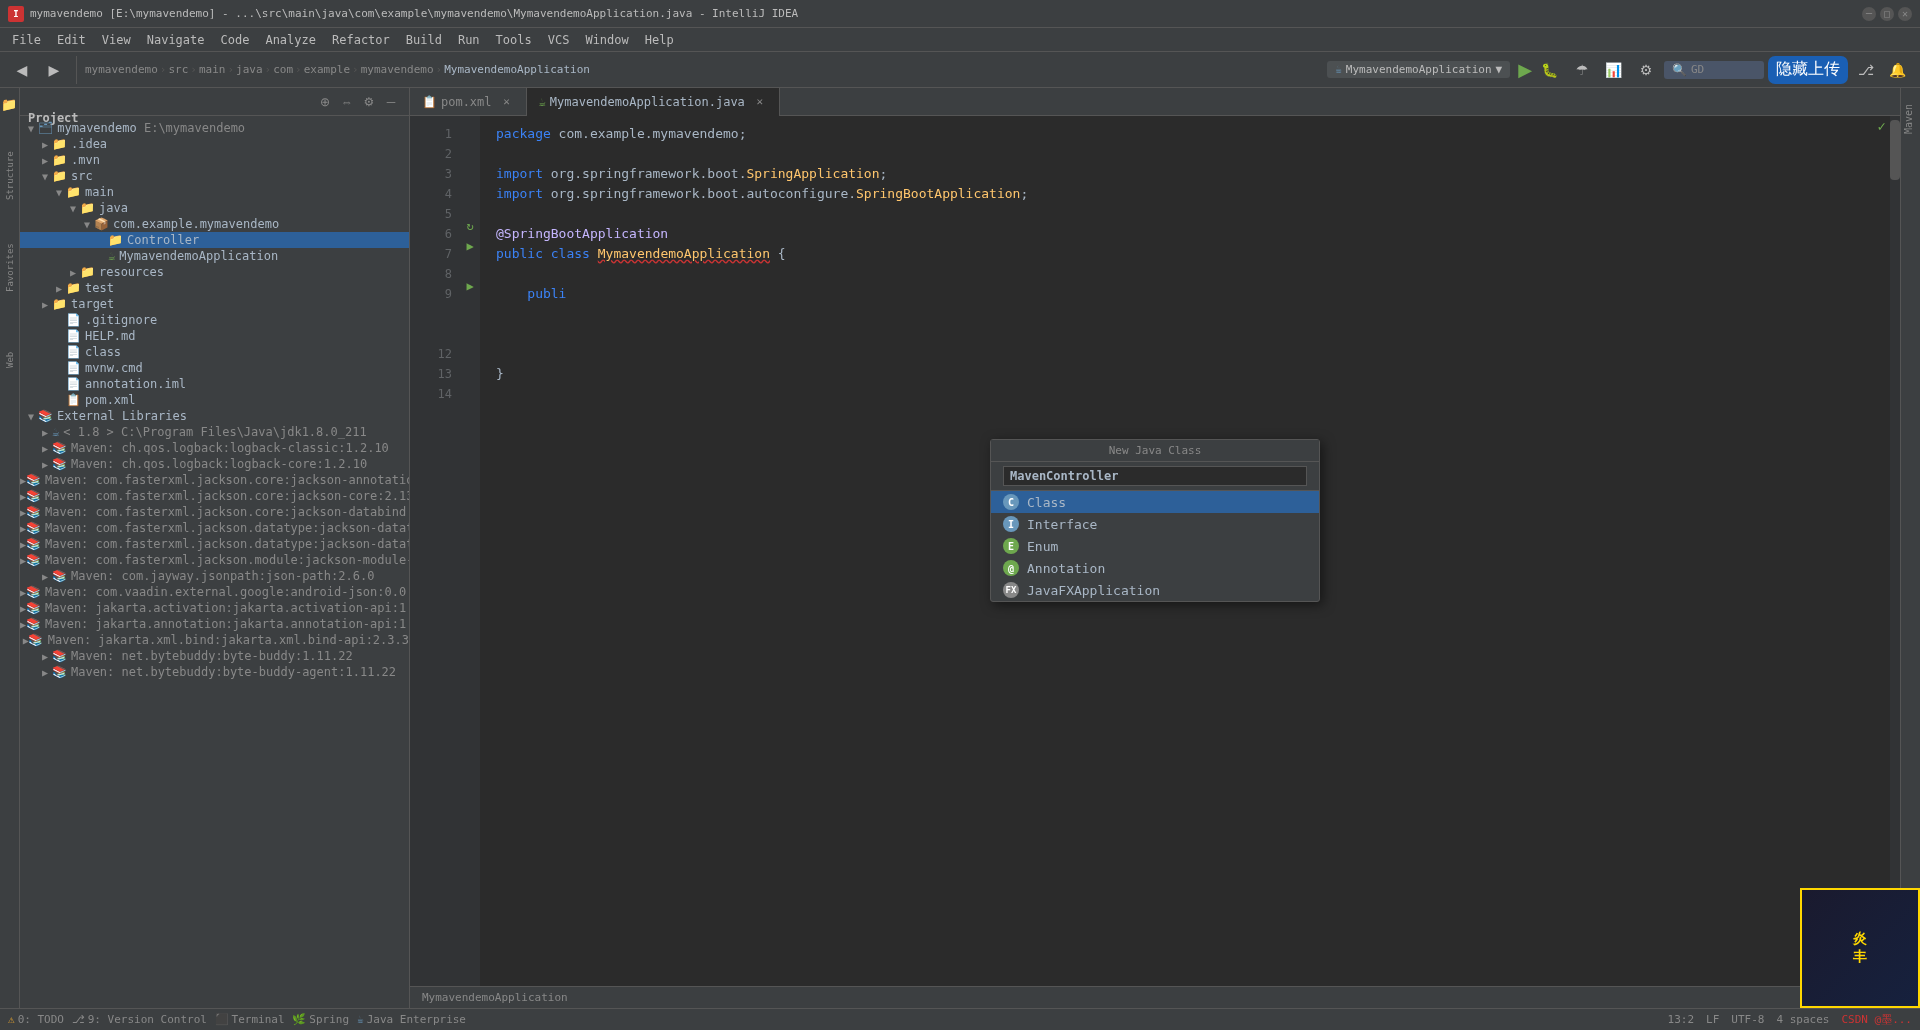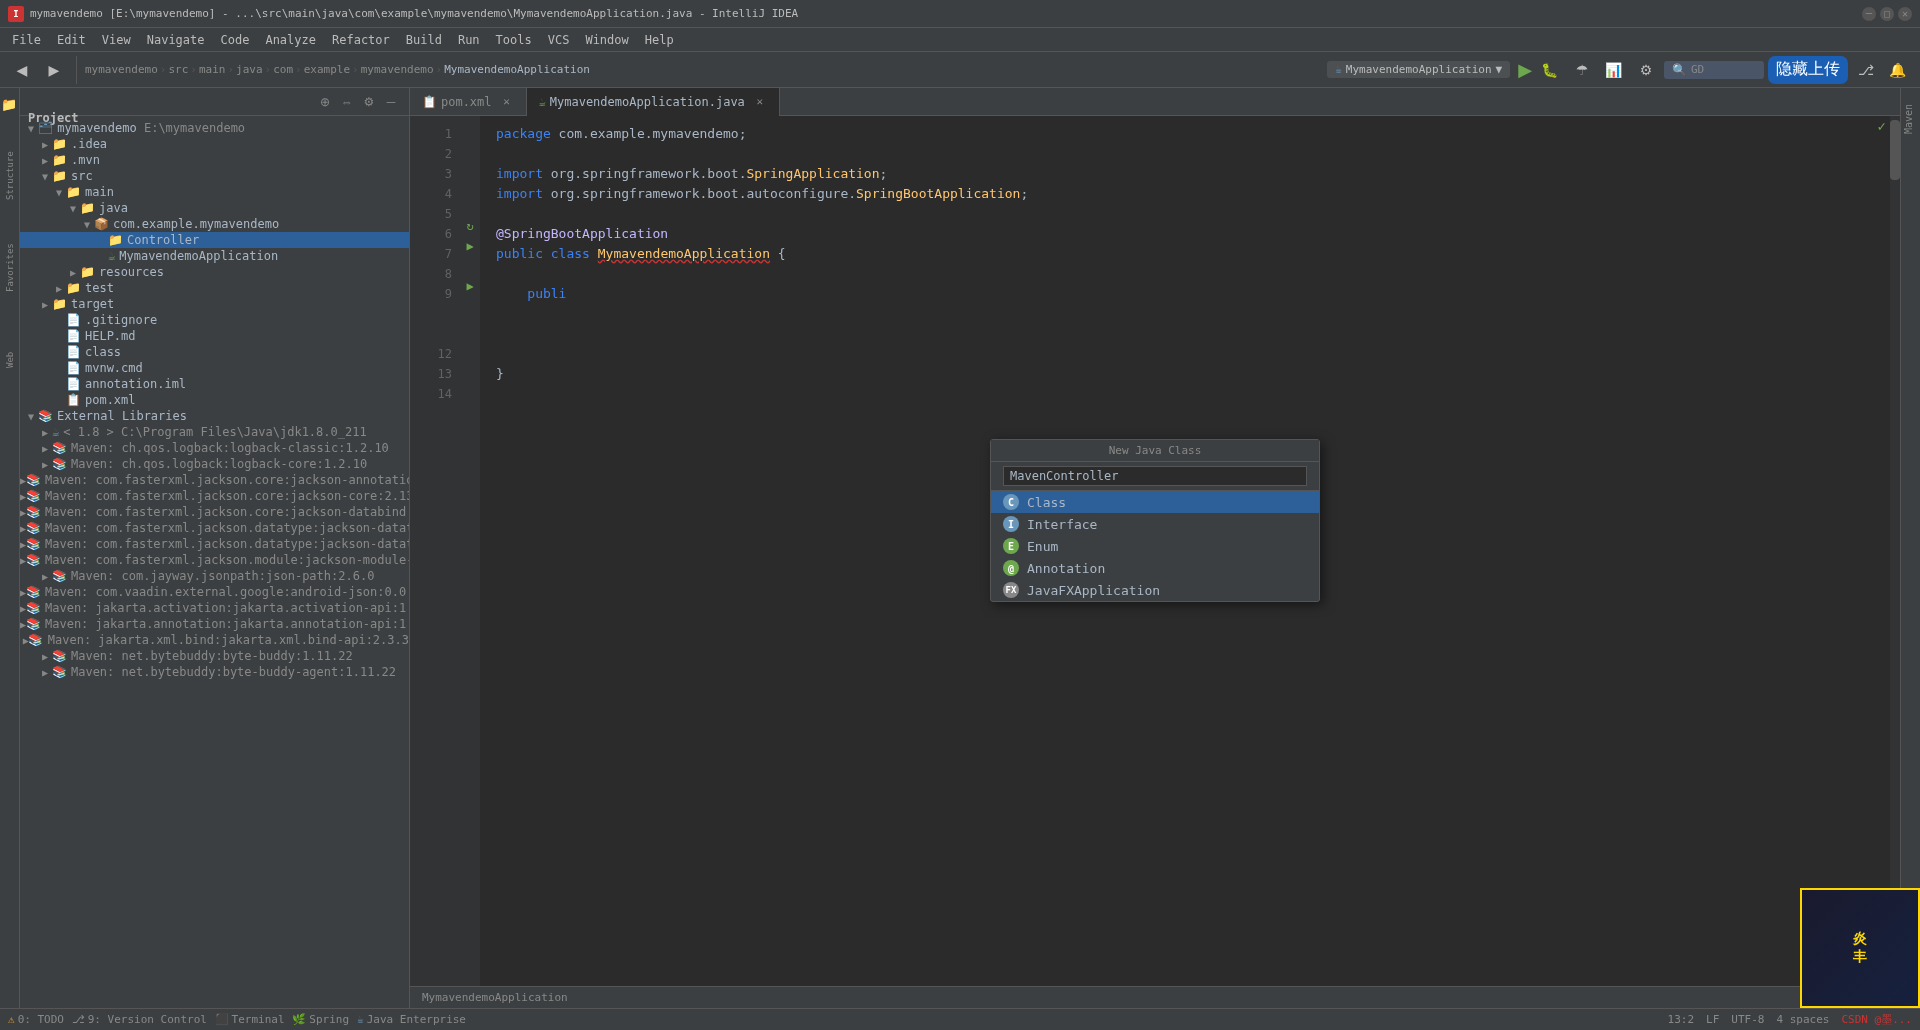--- a/index.html
+++ b/index.html
@@ -271,20 +271,21 @@
     }
     .popup-input-field {
       background: #2b2b2b;
       border: 1px solid #555;
       width: 100%;
       padding: 2px 6px;
       color: #a9b7c6;
       font-family: monospace;
       font-size: 12px;
       outline: none;
+      font-weight: bold;
     }
     .popup-items { }
     .popup-item {
       display: flex; align-items: center;
       padding: 3px 12px;
       cursor: pointer;
       font-size: 13px;
       color: #a9b7c6;
       gap: 8px;
     }

